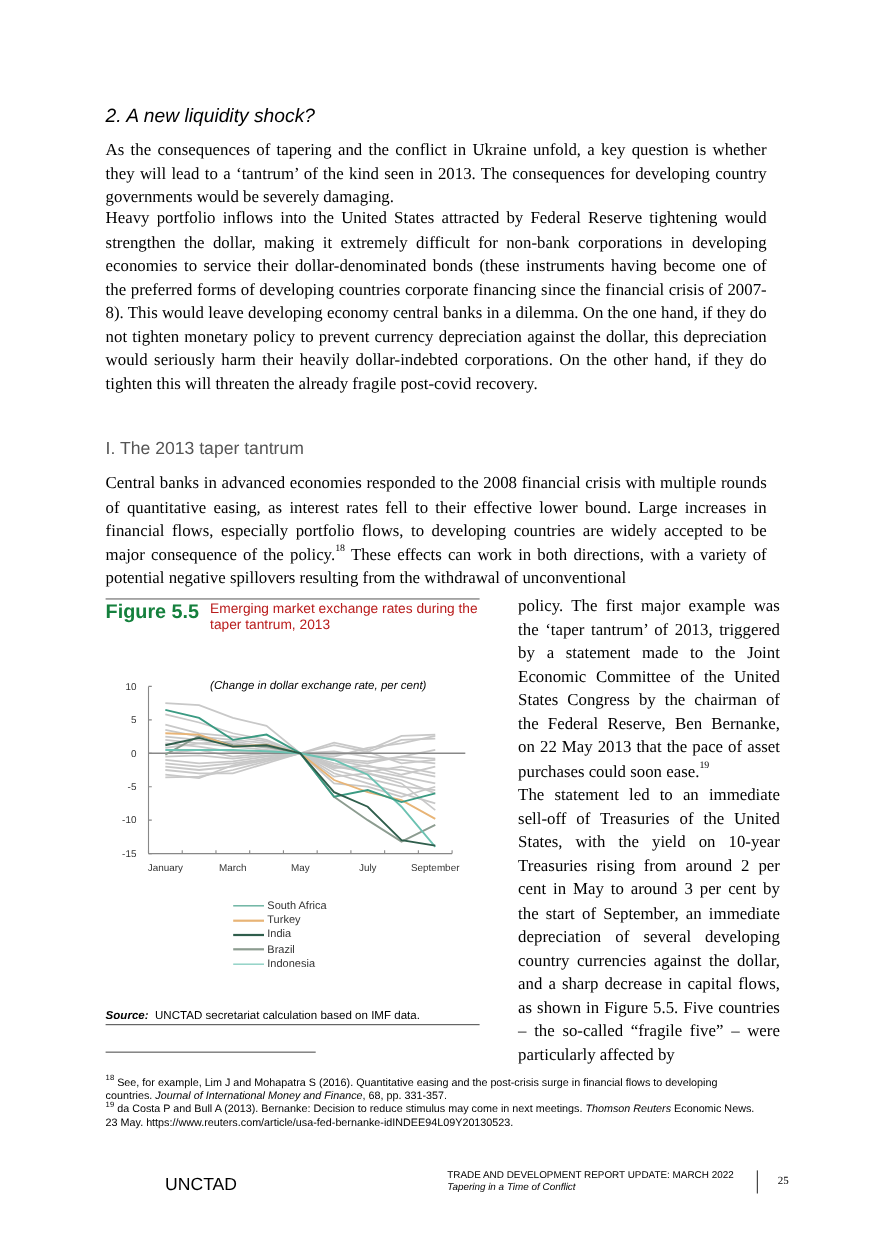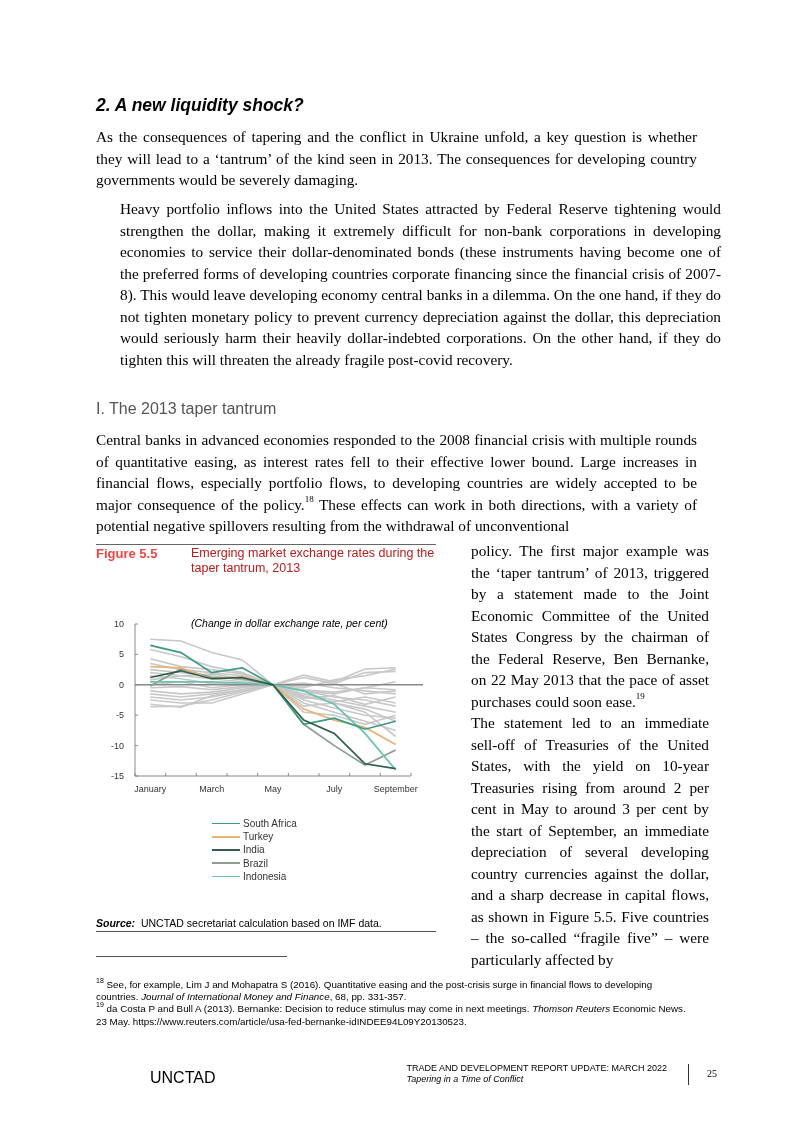--- a/index.html
+++ b/index.html
@@ -1,30 +1,30 @@
 <!DOCTYPE html>
 <html><head>
 <meta charset="utf-8">
 <style>
   html, body { margin: 0; padding: 0; background: #ffffff; }
   body { width: 793px; height: 1122px; position: relative; overflow: hidden; color: #000; }
   .serif { font-family: "Liberation Serif", "DejaVu Serif", serif; }
   .sans { font-family: "Liberation Sans", "DejaVu Sans", sans-serif; }
-  .h2 { position: absolute; left: 96px; top: 95px; font-size: 17.5px; font-weight: bold; font-style: italic; }
+  .h2 { position: absolute; left: 96px; top: 95px; font-size: 17.5px; font-weight: normal; font-style: italic; }
   .para { position: absolute; left: 96px; width: 601px; font-size: 15.3px; line-height: 21.5px; text-align: justify; margin: 0; }
   .p1 { top: 126px; }
-  .p2 { top: 198px; margin-left: 24px; }
+  .p2 { top: 188px; }
   .h3 { position: absolute; left: 96px; top: 400px; font-size: 16px; color: #555; }
   .p3 { top: 429px; }
   .col-right { position: absolute; left: 459px; width: 238px; font-size: 15.3px; line-height: 21.5px; text-align: justify; margin: 12px; }
   .p4 { top: 528px; }
   .p5 { top: 700px; }
   sup { font-size: 9px; line-height: 0; position: relative; top: -1px; vertical-align: super; }
   .fig-rule-top { position: absolute; left: 96px; top: 544px; width: 340px; height: 1px; background: #666; }
-  .fig-label { position: absolute; left: 96px; top: 546px; font-size: 13px; font-weight: bold; color: #ef4444; }
+  .fig-label { position: absolute; left: 96px; top: 546px; font-size: 18px; font-weight: bold; color: #15803d; }
   .fig-title { position: absolute; left: 191px; top: 546px; width: 245px; font-size: 12.5px; line-height: 15px; color: #b91c1c; }
   .fig-sub { position: absolute; left: 191px; top: 577px; font-size: 10.5px; font-style: italic; margin-top: 40px; }
   .chart { position: absolute; left: 96px; top: 605px; }
   .chart text { font-family: "Liberation Sans", "DejaVu Sans", sans-serif; font-size: 9px; fill: #333; }
   .legend { position: absolute; left: 212px; top: 817px; font-size: 10px; color: #333; line-height: 13.2px; }
   .legend-item { display: flex; align-items: center; }
   .legend-swatch { width: 28px; height: 1.5px; margin-right: 3px; }
   .source { position: absolute; left: 96px; top: 917px; font-size: 10.5px; }
   .source b { font-style: italic; }
   .fig-rule-bottom { position: absolute; left: 96px; top: 931px; width: 340px; height: 1px; background: #555; }

